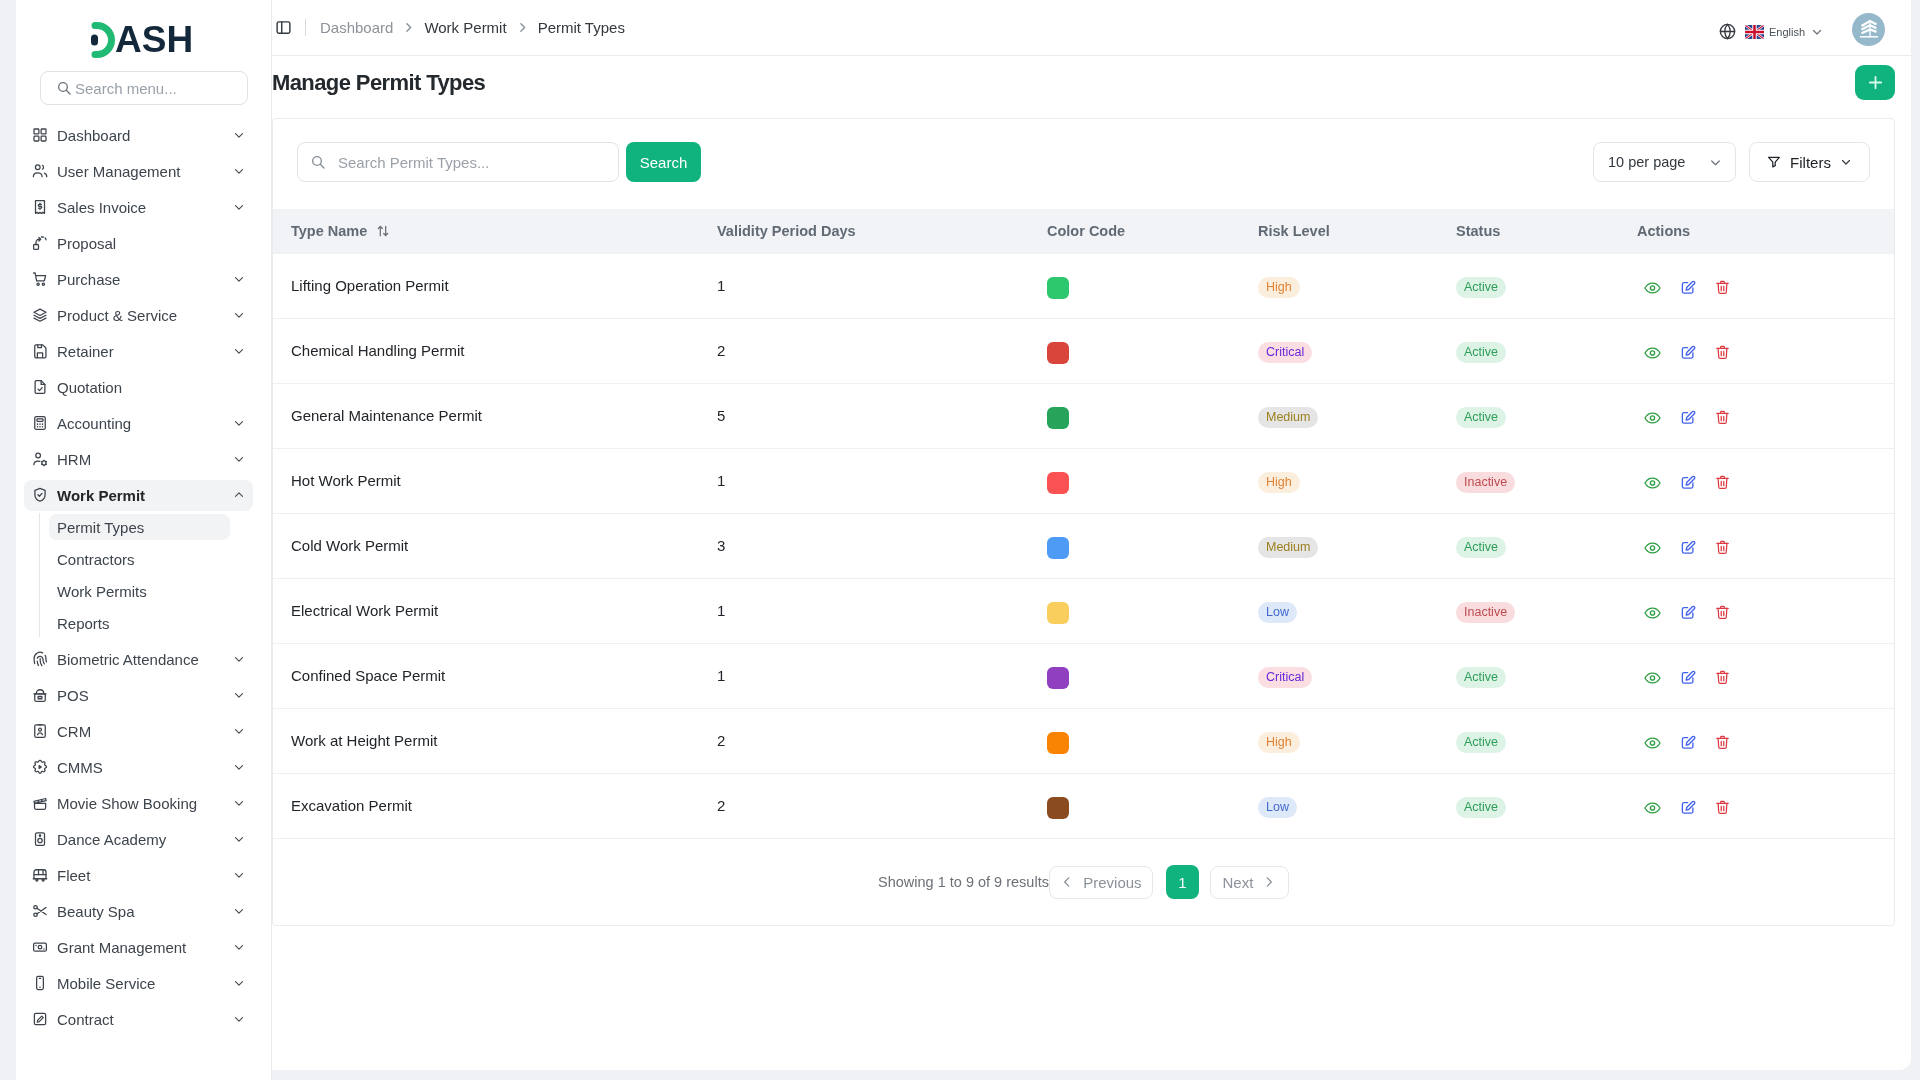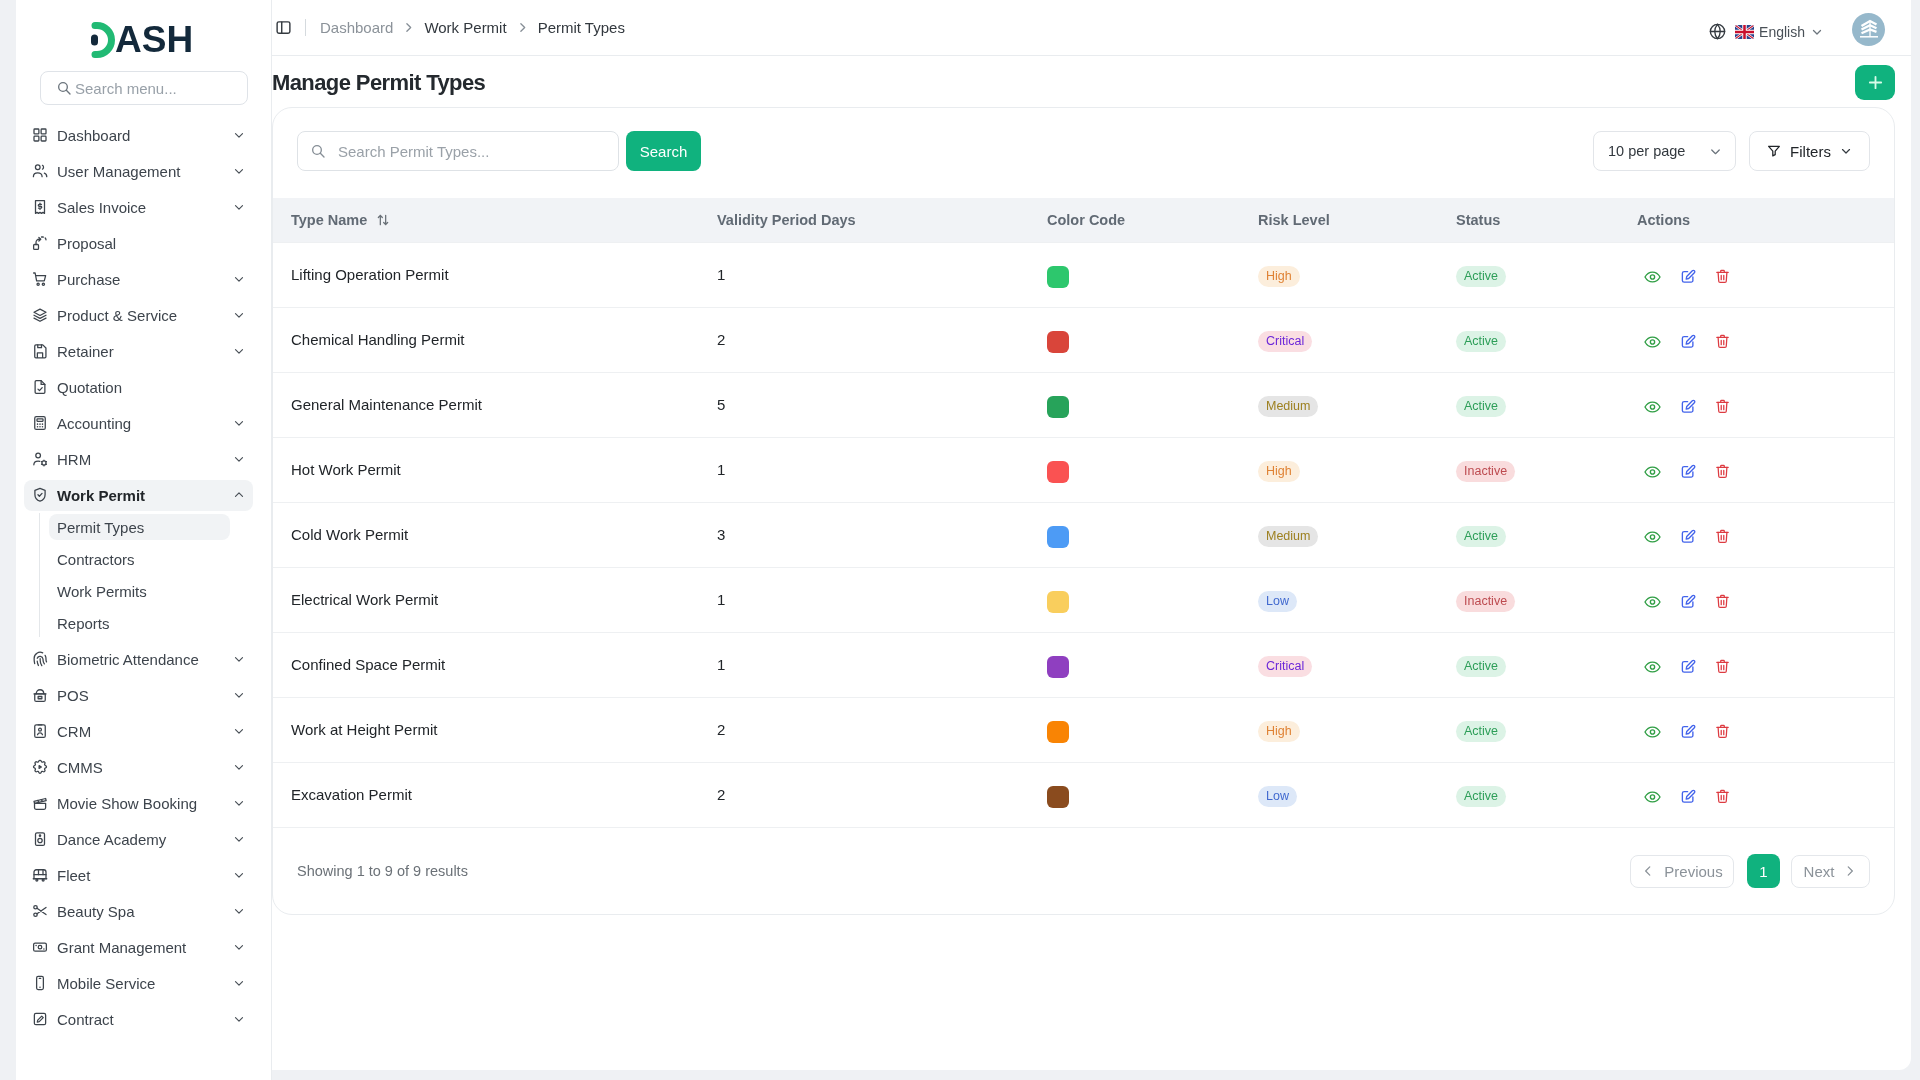--- a/index.html
+++ b/index.html
@@ -28,30 +28,30 @@
 
 .main { position:fixed; left:256px; top:0; width:1655px; height:1070px; background:#fff; border-radius:0 0 12px 12px; }
 
 
 .topbar { height:56px; border-bottom:1px solid #e9ecef; display:flex; align-items:center; padding:0 26px 0 19px; }
 .vdiv { width:1px; height:17px; background:#d5dade; margin:0 14px 0 13px; }
 .crumb { font-size:15px; color:#8b9299; }
 .crumb.dark { color:#32383e; }
 .csep { margin:0 9px; color:#868e96; display:inline-flex; }
 .tb-right { margin-left:auto; display:flex; align-items:center; position:relative; top:4px; }
-.eng { font-size:14px; color:#495057; margin:0 5px 0 5px; }
+.eng { font-size:11px; color:#495057; margin:0 5px 0 5px; }
 .avatar { margin-left:28px; }
 
 
 .pagehead { display:flex; align-items:center; justify-content:space-between; padding:9px 16px 0 16px; }
 .pagehead h1 { font-size:22px; font-weight:bold; color:#24292e; letter-spacing:-0.6px; }
 .addbtn { width:40px; height:35px; background:#10b27e; border:none; border-radius:9px; color:#eafff5; display:flex; align-items:center; justify-content:center; }
 
 
-.card { margin:7px 16px 0 16px; background:#fff; border:1px solid #e9ecef; border-radius:20px; overflow:hidden; }
+.card { margin:18px 16px 0 16px; background:#fff; border:1px solid #e9ecef; border-radius:4px; overflow:hidden; }
 .cardtop { display:flex; align-items:center; padding:23px 24px 27px 24px; }
 .sinput { position:relative; }
 .sinput input { width:322px; height:40px; border:1px solid #dee2e6; border-radius:8px; padding:0 12px 0 40px; font-size:15px; font-family:"Liberation Sans", sans-serif; color:#495057; outline:none; }
 .sinput input::placeholder { color:#9aa1a8; }
 .sinput svg { position:absolute; left:13px; top:12px; }
 .sbtn { margin-left:7px; width:75px; height:40px; background:#10b27e; color:#fff; border:none; border-radius:8px; font-size:15px; font-family:"Liberation Sans", sans-serif; }
 .ct-right { margin-left:auto; display:flex; align-items:center; }
 .perpage { width:143px; height:40px; border:1px solid #e2e5e9; border-radius:8px; display:flex; align-items:center; padding:0 12px 0 14px; font-size:14.5px; color:#32383e; }
 .perpage svg { margin-left:auto; }
 .fbtn { margin-left:13px; width:121px; height:40px; border:1px solid #e2e5e9; border-radius:8px; display:flex; align-items:center; justify-content:center; font-size:15px; color:#212529; gap:8px; }
@@ -66,21 +66,21 @@
 .badge { display:inline-block; padding:3px 8px 4px 8px; border-radius:999px; font-size:12.5px; position:relative; top:2px; }
 .b-high { background:#fceedc; color:#df8234; }
 .b-critical { background:#fadee2; color:#6d28d9; }
 .b-medium { background:#e5e5e5; color:#9d8020; }
 .b-low { background:#dde8f8; color:#4169cf; }
 .b-active { background:#dcf3e6; color:#2d9e58; }
 .b-inactive { background:#f9dcdd; color:#bd4b50; }
 .acts { display:flex; align-items:center; gap:17px; padding-left:6px; position:relative; top:2px; }
 
 
-.cardfoot { display:flex; align-items:center; justify-content:space-between; height:87px; padding:0 24px; border-top:1px solid #eef0f2; }
+.cardfoot { display:flex; align-items:center; justify-content:center; height:87px; padding:0 24px; border-top:1px solid #eef0f2; }
 .showing { font-size:14.5px; color:#6b7177; }
 .pager { display:flex; align-items:center; }
 .pbtn { height:33px; border:1px solid #e4e7eb; border-radius:8px; display:flex; align-items:center; justify-content:center; font-size:15px; color:#8b9299; gap:9px; background:#fff; }
 .pprev { width:104px; }
 .pnext { width:79px; margin-left:11px; }
 .pnum { width:33px; height:34px; margin-left:13px; background:#10b27e; border-radius:8px; color:#fff; font-size:15px; display:flex; align-items:center; justify-content:center; }
 </style>
 </head>
 <body>
 

